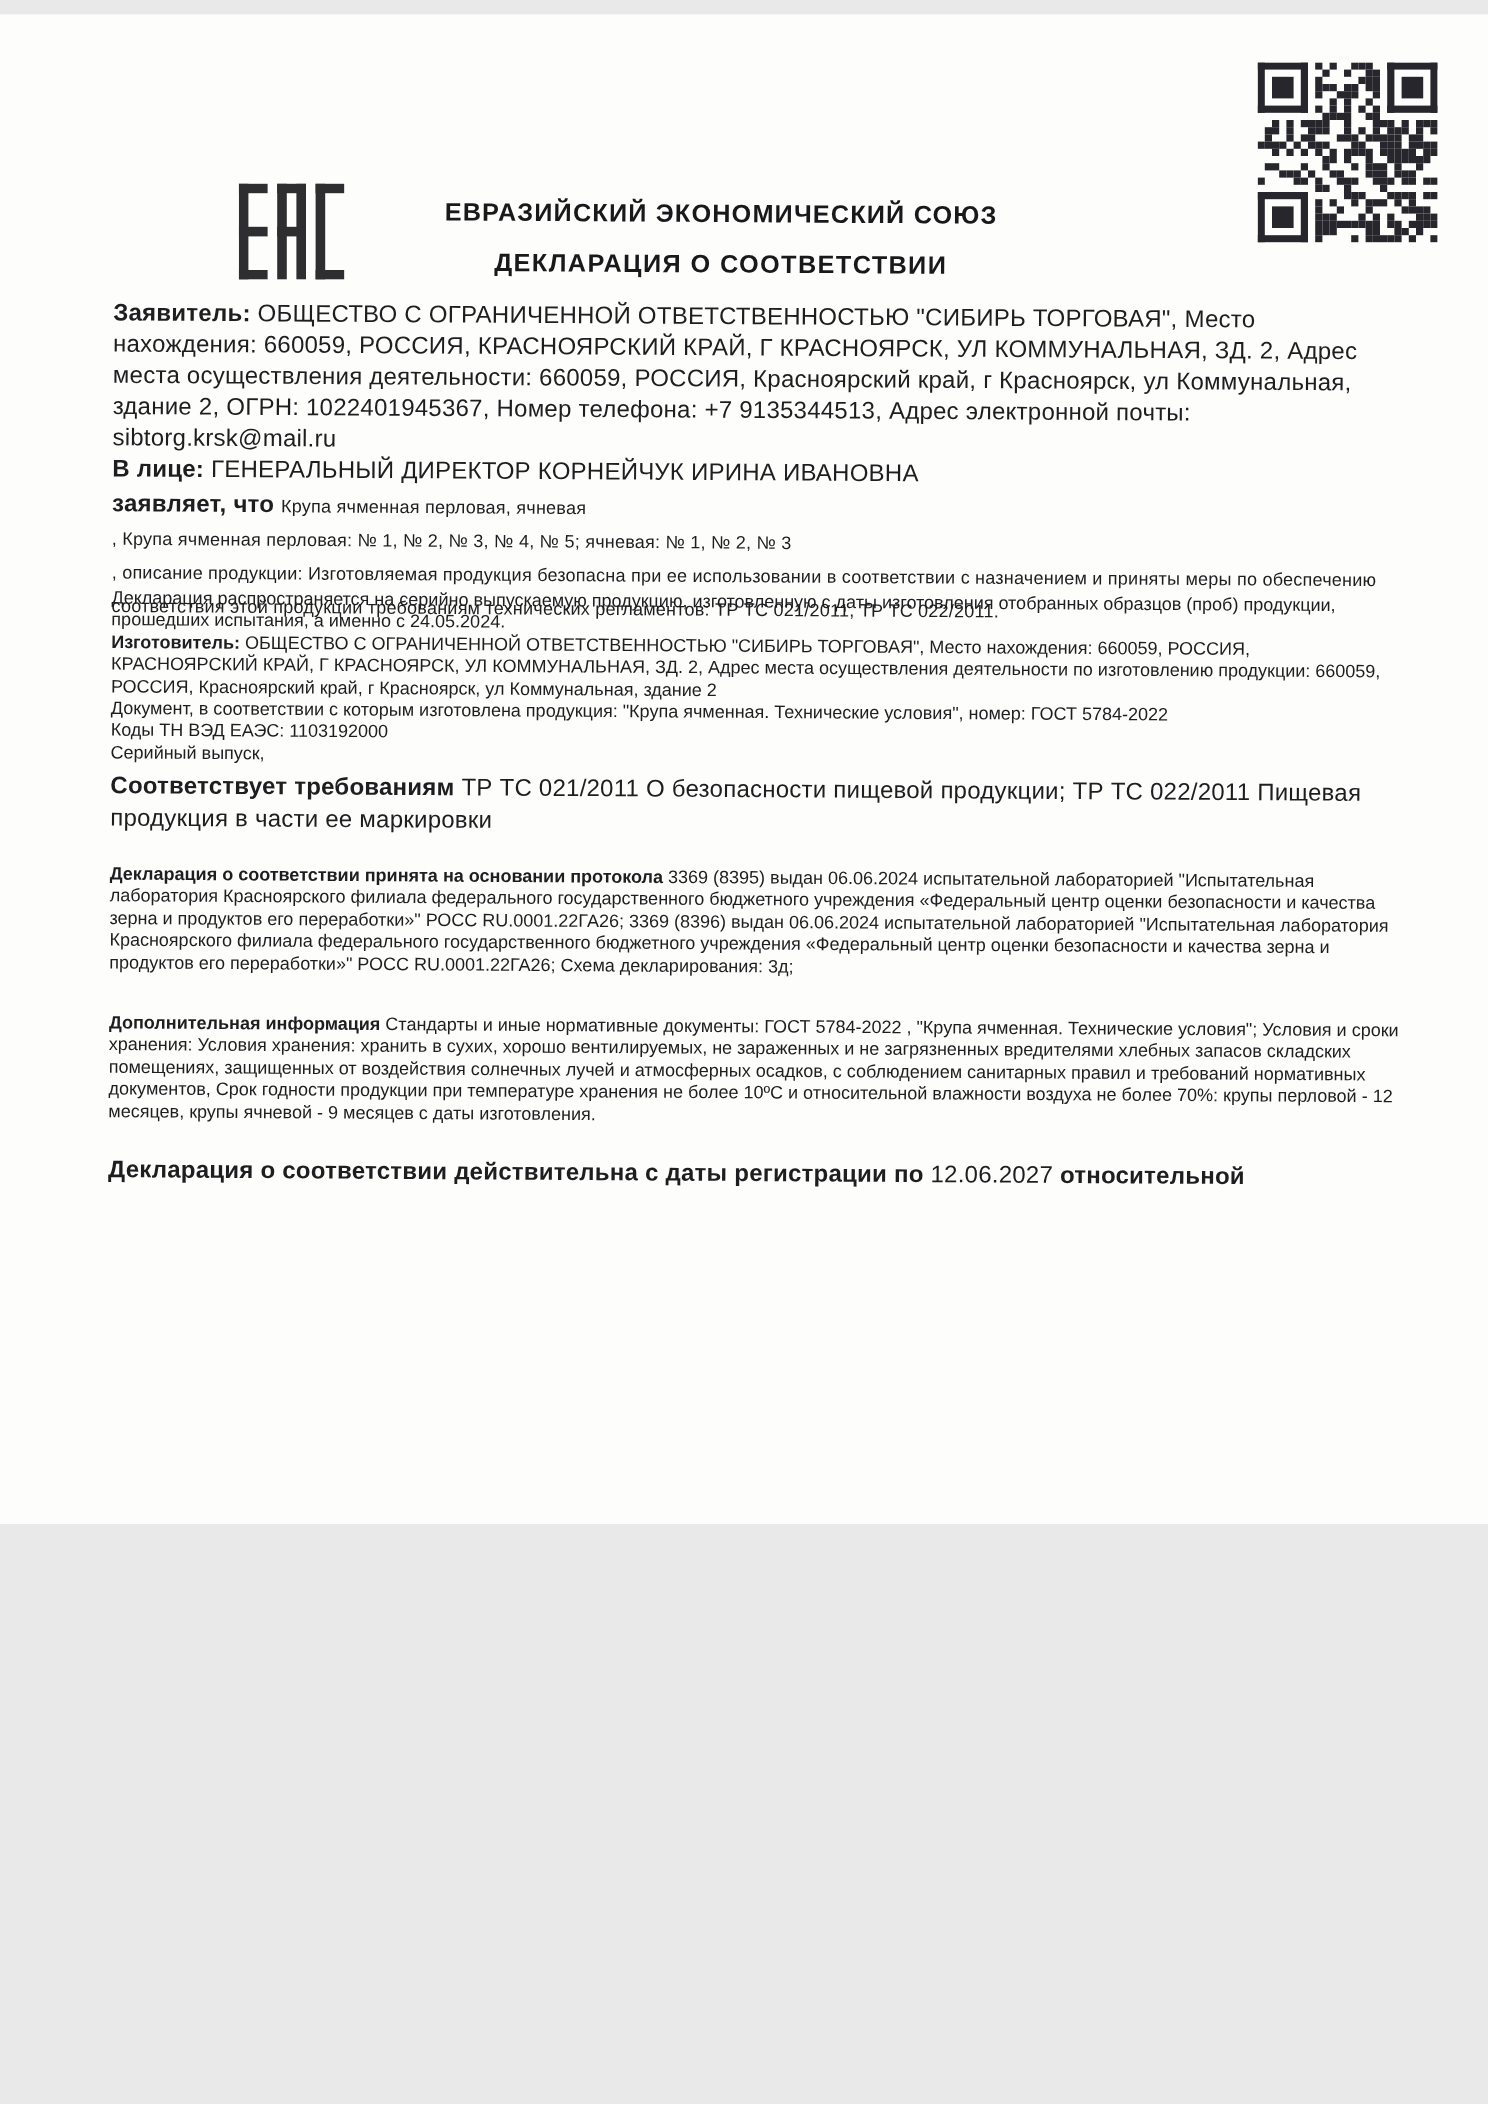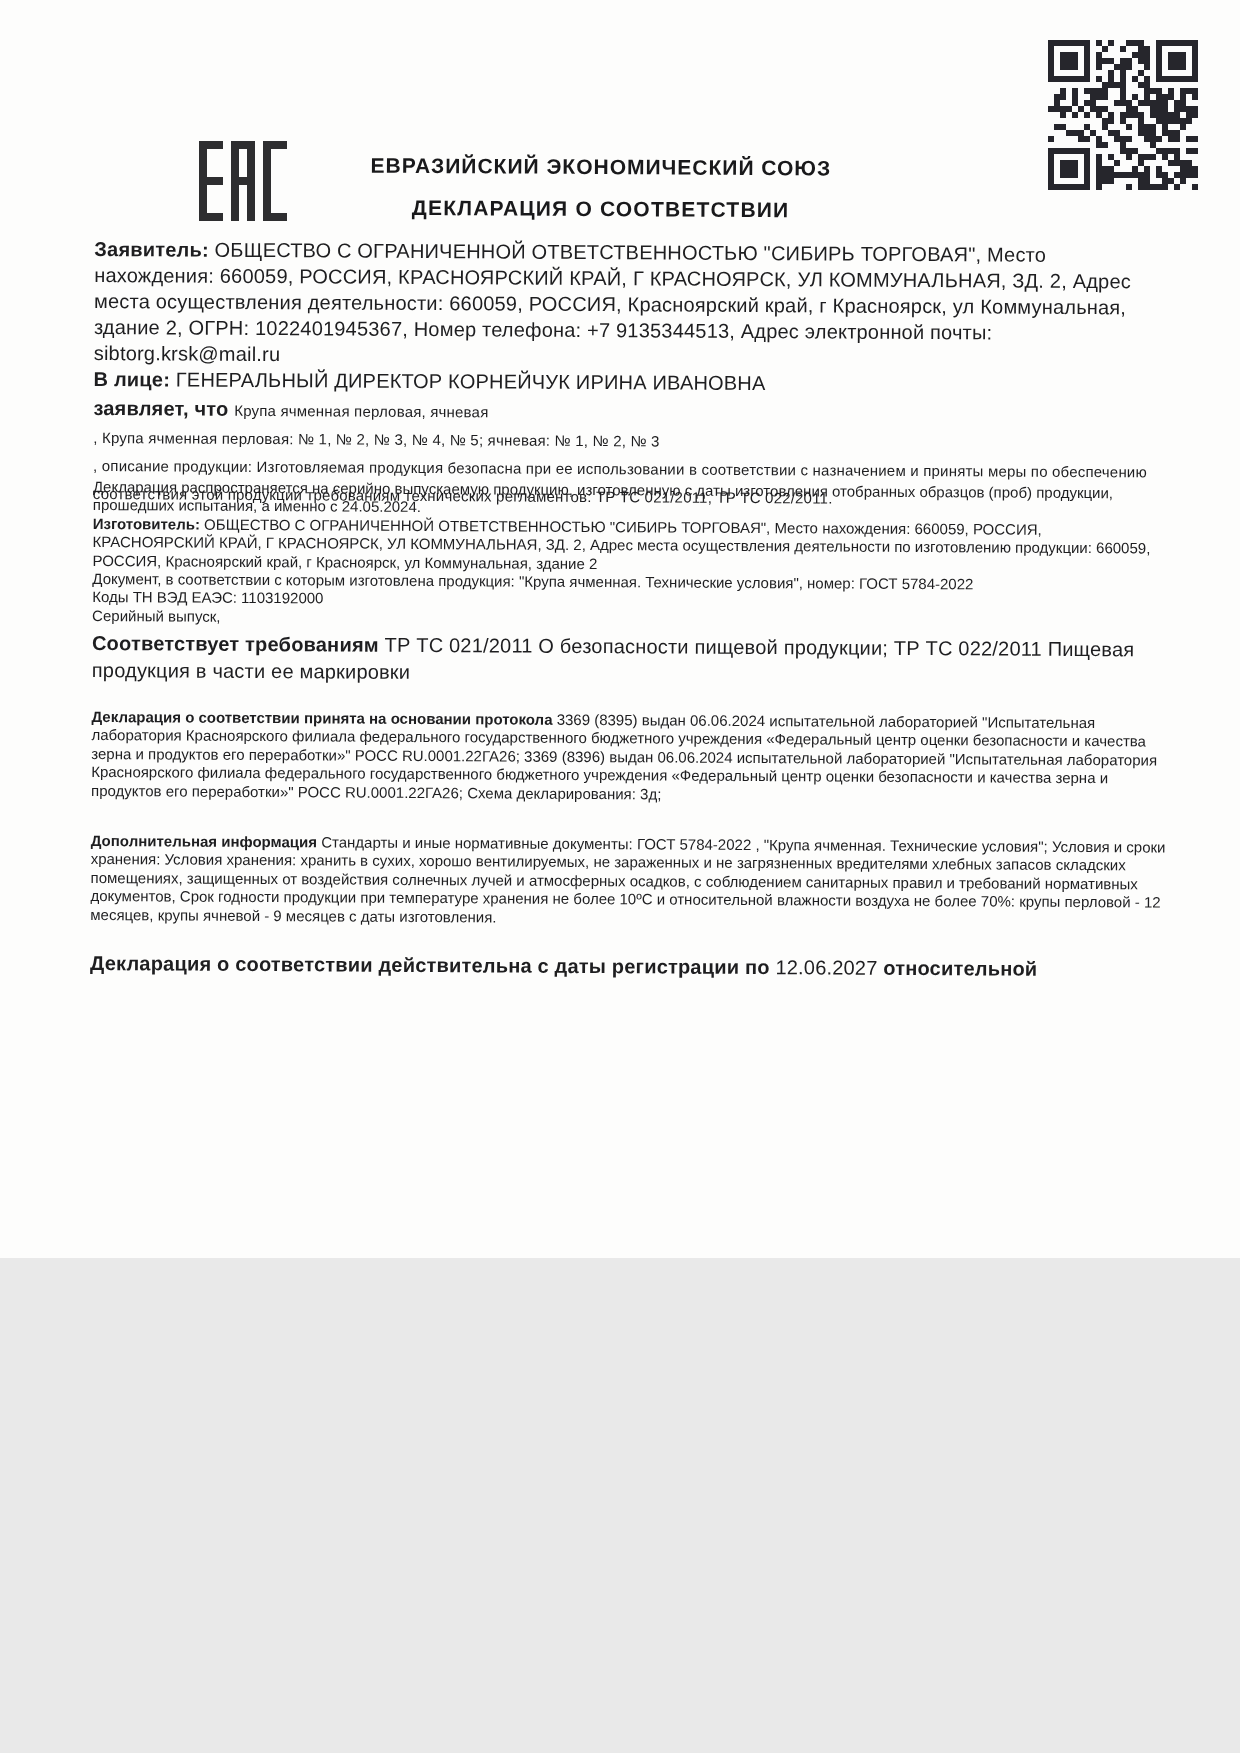--- a/index.html
+++ b/index.html
@@ -1,19 +1,19 @@
 <!DOCTYPE html>
 <html><head>
 <meta charset="utf-8">
 <style>
   html,body{margin:0;padding:0;background:#e9e9e9;}
   #page{
     position:relative;width:1240px;height:1258px;background:#fdfdfc;
     font-family:"Liberation Sans",sans-serif;color:#1d1d1f;overflow:hidden;
-    margin:0 auto;
+    margin:12px auto;
   }
   .para{position:absolute;font-size:20px;line-height:26px;letter-spacing:0.2px;
         color:#1e1e20;}
   .para .b{font-weight:700;}
   .small{font-size:15px;line-height:18.4px;letter-spacing:0;}
   #doc-body{position:absolute;left:0;top:0;width:1240px;height:1753px;
             transform:rotate(0.35deg);transform-origin:95px 150px;}
   .title{position:absolute;left:95px;width:1012px;text-align:center;
          font-weight:700;font-size:21px;letter-spacing:1px;color:#19191b;}
   .sig-line{position:absolute;background:#141414;height:3px;}

